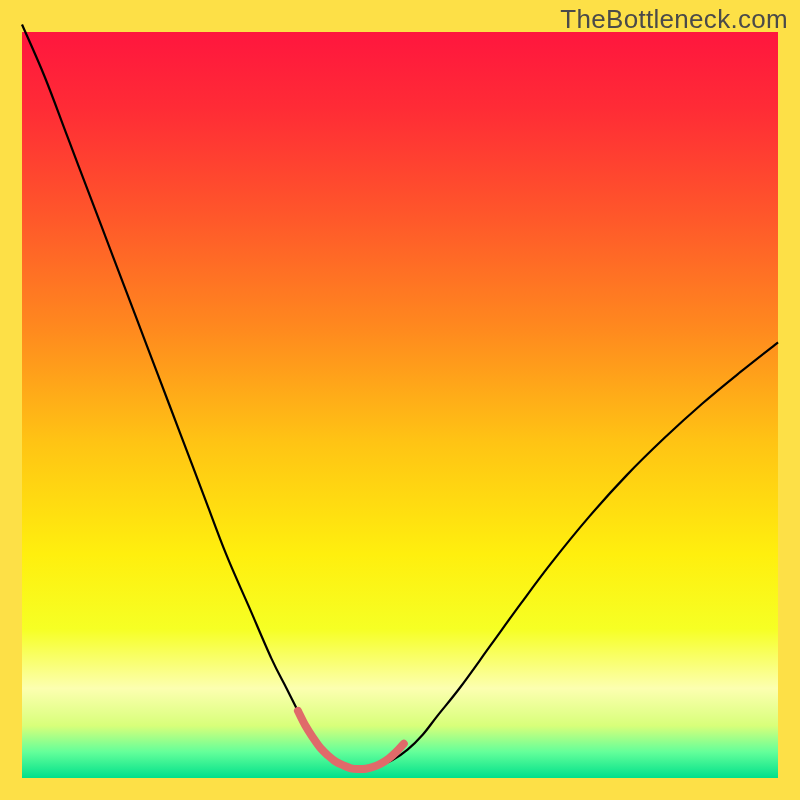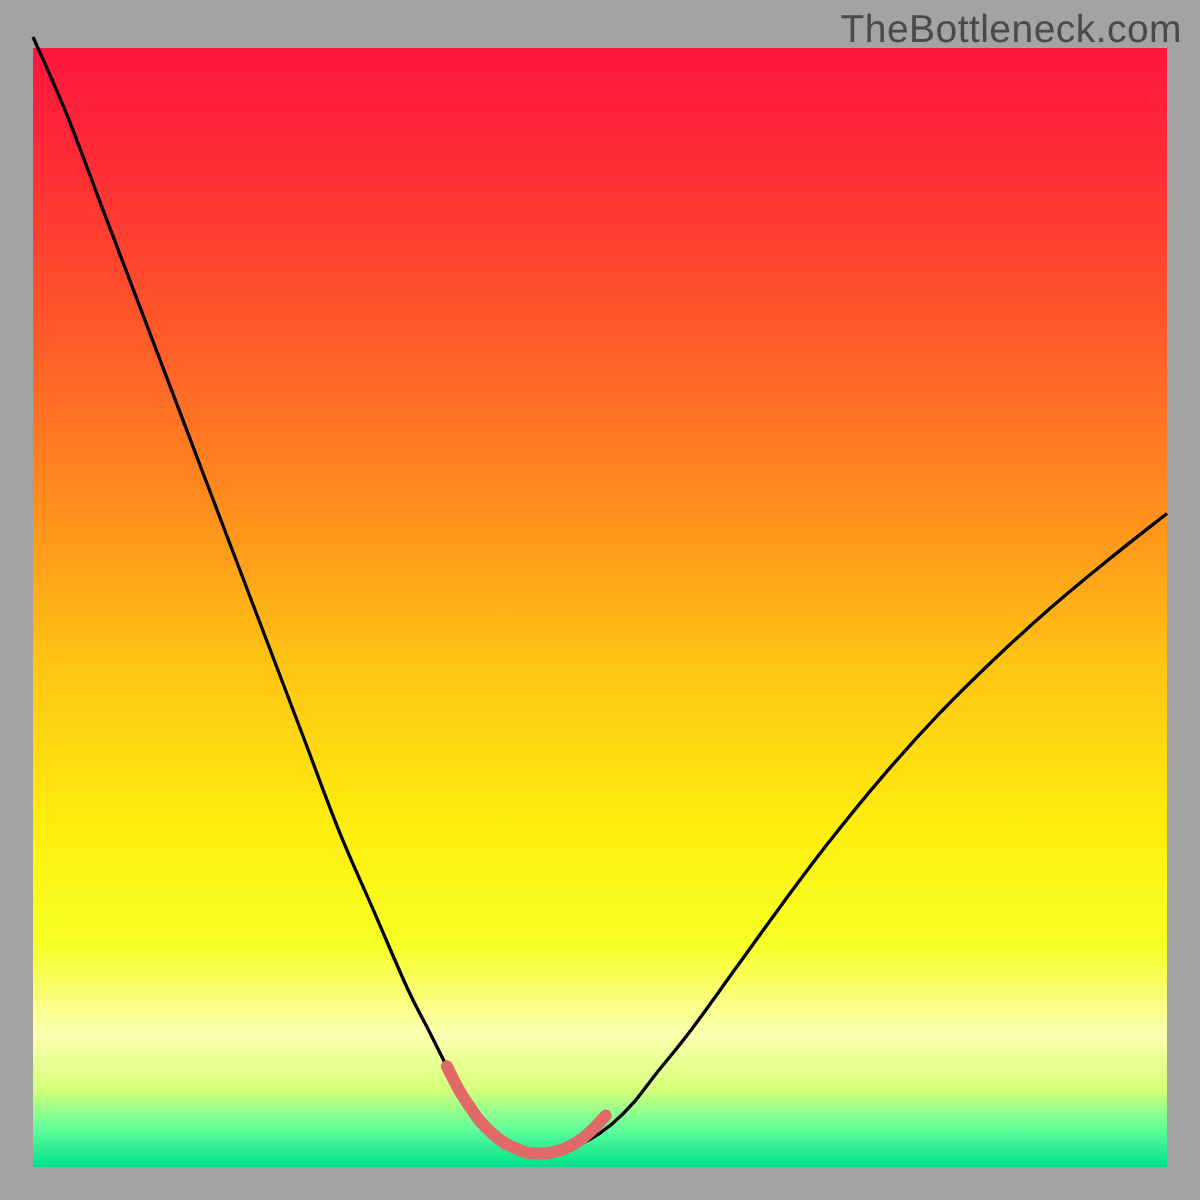--- a/index.html
+++ b/index.html
@@ -8,21 +8,21 @@
     width: 800px;
     height: 800px;
     background: #000;
     overflow: hidden;
     font-family: Arial, Helvetica, sans-serif;
   }
   .stage {
     position: relative;
     width: 800px;
     height: 800px;
-    background: #a3a3a3;
+    background: #fde047;
   }
   .watermark {
     position: absolute;
     top: 4px;
     right: 12px;
     color: #4a4a4a;
     font-size: 26px;
     font-weight: 400;
     letter-spacing: 0.3px;
     z-index: 5;

